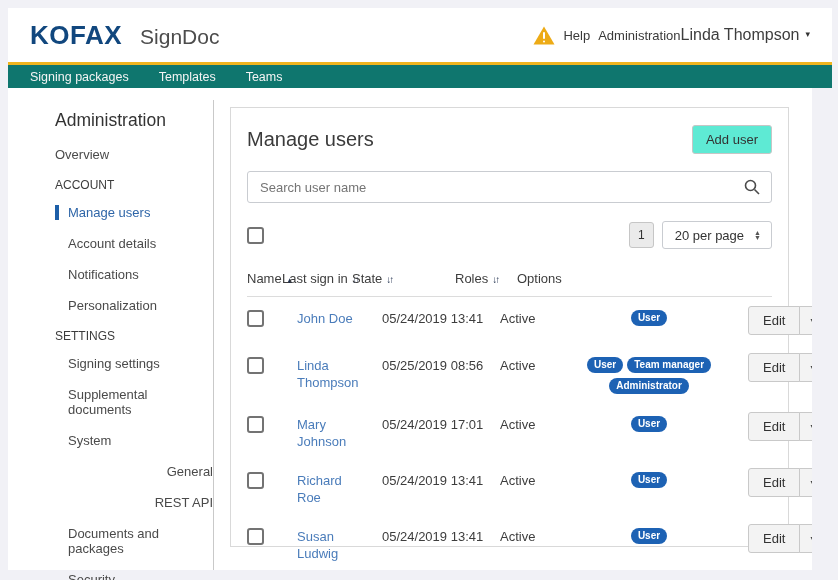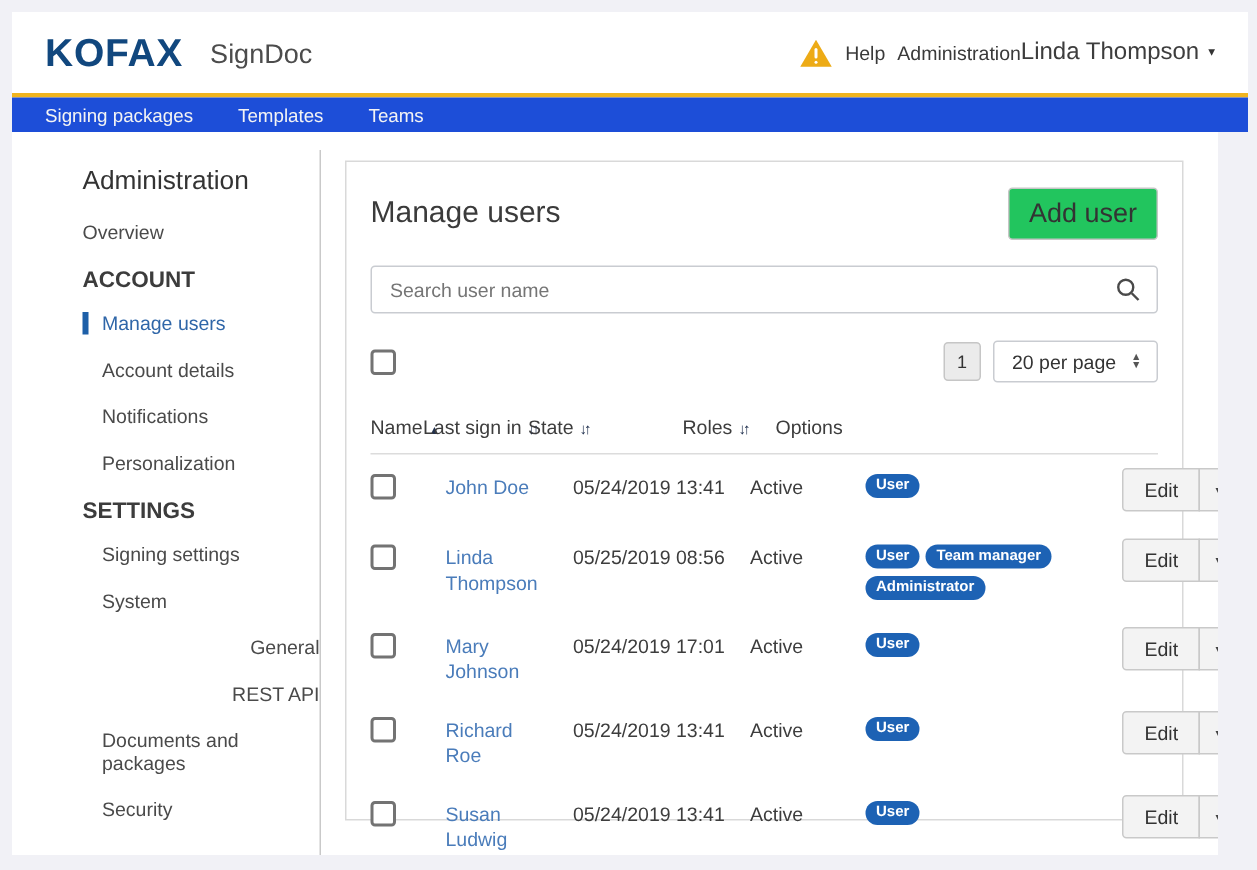--- a/index.html
+++ b/index.html
@@ -3,51 +3,51 @@
 <meta charset="utf-8">
 <style>
   * { margin:0; padding:0; box-sizing:border-box; }
   html,body { width:838px; height:580px; }
   body { background:#f1f1f6; font-family:"Liberation Sans",sans-serif; color:#3d3d3d; position:relative; overflow:hidden; }
   .app { position:absolute; left:8px; top:8px; width:824px; height:562px; background:#fff; display:flex; flex-direction:column; }
 
   
   .topbar { height:54px; display:flex; align-items:center; padding:0 22px; background:#fff; }
   .logo { font-size:26px; font-weight:800; color:#11477e; letter-spacing:.5px; }
-  .product { font-size:18px; color:#4c4c4c; margin-left:18px; margin-top:3px; }
+  .product { font-size:21px; color:#4c4c4c; margin-left:18px; margin-top:3px; }
   .top-right { margin-left:auto; display:flex; align-items:center; gap:8px; font-size:13px; color:#3a3a3a; }
   .top-link { cursor:pointer; }
   .user-menu { display:flex; align-items:center; gap:6px; cursor:pointer; }
   .user-caret { font-size:9px; color:#333; margin-top:-2px; }
   .gold-bar { height:3px; background:#f0b41e; }
 
   
-  .nav { height:23px; background:#1d4ed8; display:flex; align-items:center; padding:0 22px; gap:30px; }
+  .nav { height:23px; background:#0f766e; display:flex; align-items:center; padding:0 22px; gap:30px; }
   .nav-item { color:#f4f4f4; font-size:12.5px; cursor:pointer; white-space:nowrap; }
 
   
   .content { flex:1; display:flex; background:#fff; min-height:0; }
   .gutter { width:20px; background:#f1f1f6; }
 
   
   .sidebar { width:205px; padding:22px 0 0 47px; flex-shrink:0; }
   .side-title { font-size:17.5px; color:#333; margin-bottom:16px; }
-  .side-section { font-size:15px; font-weight:bold; color:#3c3c3c; margin:15px 0 13px 0; }
+  .side-section { font-size:12px; font-weight:normal; color:#3c3c3c; margin:15px 0 13px 0; }
   .side-link { font-size:13px; color:#4a4a4a; margin:0 0 16px 0; cursor:pointer; line-height:15px; }
   .ind1 { margin-left:13px; }
   .ind2 { margin-left:24px;text-align:right; }
   .side-link.active { color:#2f66a8; border-left:4px solid #1d5fa8; padding-left:9px; margin-left:0; }
   .divider { width:1px; background:#c9c9c9; margin-top:12px; }
 
   
   .main { flex:1; padding:19px 23px 0 16px; min-width:0; }
   .card { border:1px solid #d9d9d9; background:#fff; padding:17px 16px; height:440px; }
   .card-head { display:flex; align-items:center; justify-content:space-between; }
   .page-title { font-size:20px; color:#3b3b3b; font-weight:400; }
-  .btn { font-size:18px; color:#333; background:#22c55e; border:1px solid #c6c6c6; border-radius:3px; padding:6px 13px; cursor:pointer; font-family:inherit; }
+  .btn { font-size:13px; color:#333; background:#5eead4; border:1px solid #c6c6c6; border-radius:3px; padding:6px 13px; cursor:pointer; font-family:inherit; }
   .search-wrap { position:relative; margin-top:17px; }
   .search-input { width:100%; height:32px; border:1px solid #c9ccd1; border-radius:3px; font-size:13px; font-family:inherit; padding:0 36px 0 12px; color:#333; }
   .search-input::placeholder { color:#757575; }
   .search-icon { position:absolute; right:12px; top:8px; width:16px; height:16px; cursor:pointer; }
 
   .list-controls { margin-top:18px; display:flex; align-items:center; justify-content:space-between; }
   .checkbox { width:17px; height:17px; border:2px solid #737373; border-radius:3px; background:#fff; cursor:pointer; flex-shrink:0; }
   .controls-right { display:flex; align-items:center; gap:8px; }
   .page-btn { font-size:12px; padding:5px 8px; background:#ebebeb; border:1px solid #c6c6c6; border-radius:3px; color:#333; cursor:pointer; }
   .per-page { display:flex; align-items:center; gap:10px; background:#fff; border:1px solid #c9ccd1; border-radius:3px; padding:4px 10px 4px 12px; font-size:13px; color:#333; cursor:pointer; height:28px; }
@@ -56,21 +56,21 @@
 
   
   .table { margin-top:22px; }
   .t-head { display:grid; grid-template-columns:35px 70px 103px 62px 156px 1fr; border-bottom:1px solid #dcdcdc; padding-bottom:10px; font-size:13px; color:#3d3d3d; }
   .t-col { cursor:pointer; white-space:nowrap; }
   .t-col .sort { color:#20304e; font-size:10px; letter-spacing:-2px; margin-left:4px; }
   .t-col .sort.asc { font-size:8px; letter-spacing:0; }
   .t-row { display:grid; grid-template-columns:35px 70px 103px 62px 156px 1fr; padding:13px 0 9px 0; font-size:13px; align-items:start;gap:15px; }
   .cell-name { color:#4a7cba; cursor:pointer; line-height:17px; padding-right:4px; }
   .cell-date, .cell-state { color:#3d3d3d; line-height:17px; }
-  .roles-cell { display:flex; flex-wrap:wrap; gap:5px 4px; padding-right:12px; align-content:flex-start; }
+  .roles-cell { display:flex; flex-wrap:wrap; gap:5px 4px; padding-right:12px; align-content:flex-start;justify-content:center; }
   .badge { background:#1d62b4; color:#fff; font-size:10px; font-weight:bold; padding:2px 7px; border-radius:8px; white-space:nowrap; line-height:12px; }
   .split-btn { display:inline-flex; margin-top:-4px; }
   .split-btn .edit { padding:6px 14px; font-size:13px; color:#333; background:#f3f3f3; border:1px solid #c9c9c9; border-radius:3px 0 0 3px; cursor:pointer; font-family:inherit; }
   .split-btn .caret { width:26px; background:#f3f3f3; border:1px solid #c9c9c9; border-left-width:1px; margin-left:-1px; border-radius:0 3px 3px 0; cursor:pointer; font-size:8px; color:#444; display:flex; align-items:center; justify-content:center; }
 </style>
 </head>
 <body>
 
 <div class="app">
 
@@ -106,20 +106,21 @@
       <div class="side-title">Administration</div>
       <div>
           <div class="side-link ind0">Overview</div>
           <div class="side-section ind0">ACCOUNT</div>
           <div class="side-link ind1 active">Manage users</div>
           <div class="side-link ind1">Account details</div>
           <div class="side-link ind1">Notifications</div>
           <div class="side-link ind1">Personalization</div>
           <div class="side-section ind0">SETTINGS</div>
           <div class="side-link ind1">Signing settings</div>
+          <div class="side-link ind1">Supplemental documents</div>
           <div class="side-link ind1">System</div>
           <div class="side-link ind2">General</div>
           <div class="side-link ind2">REST API</div>
           <div class="side-link ind1">Documents and packages</div>
           <div class="side-link ind1">Security</div>
         </div>
     </div>
 
     <div class="divider"></div>
 

